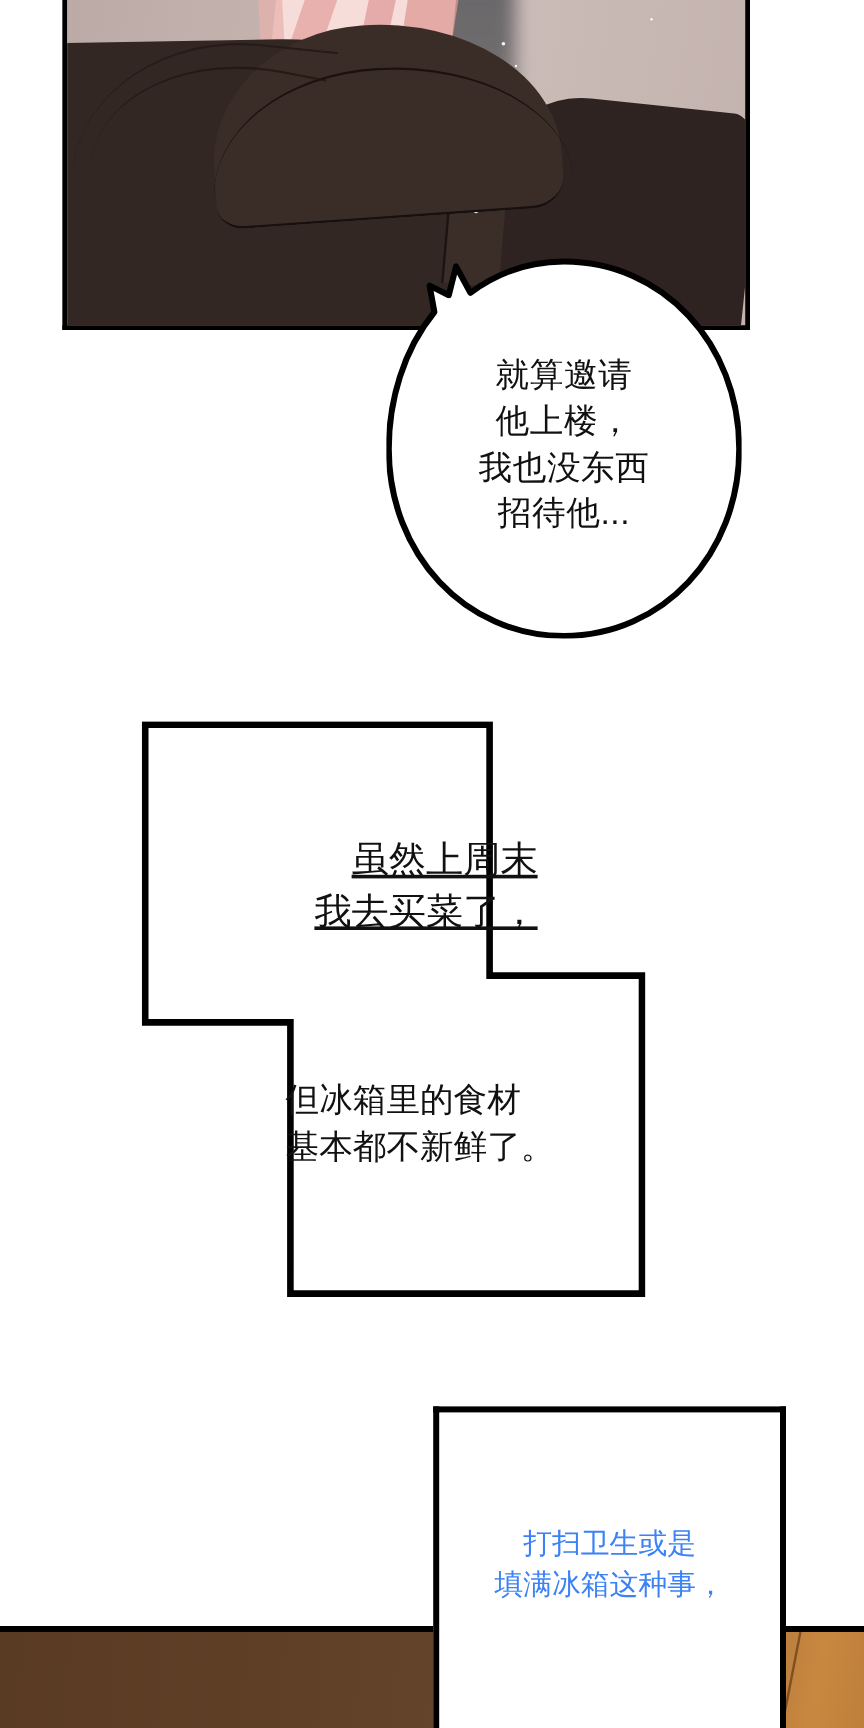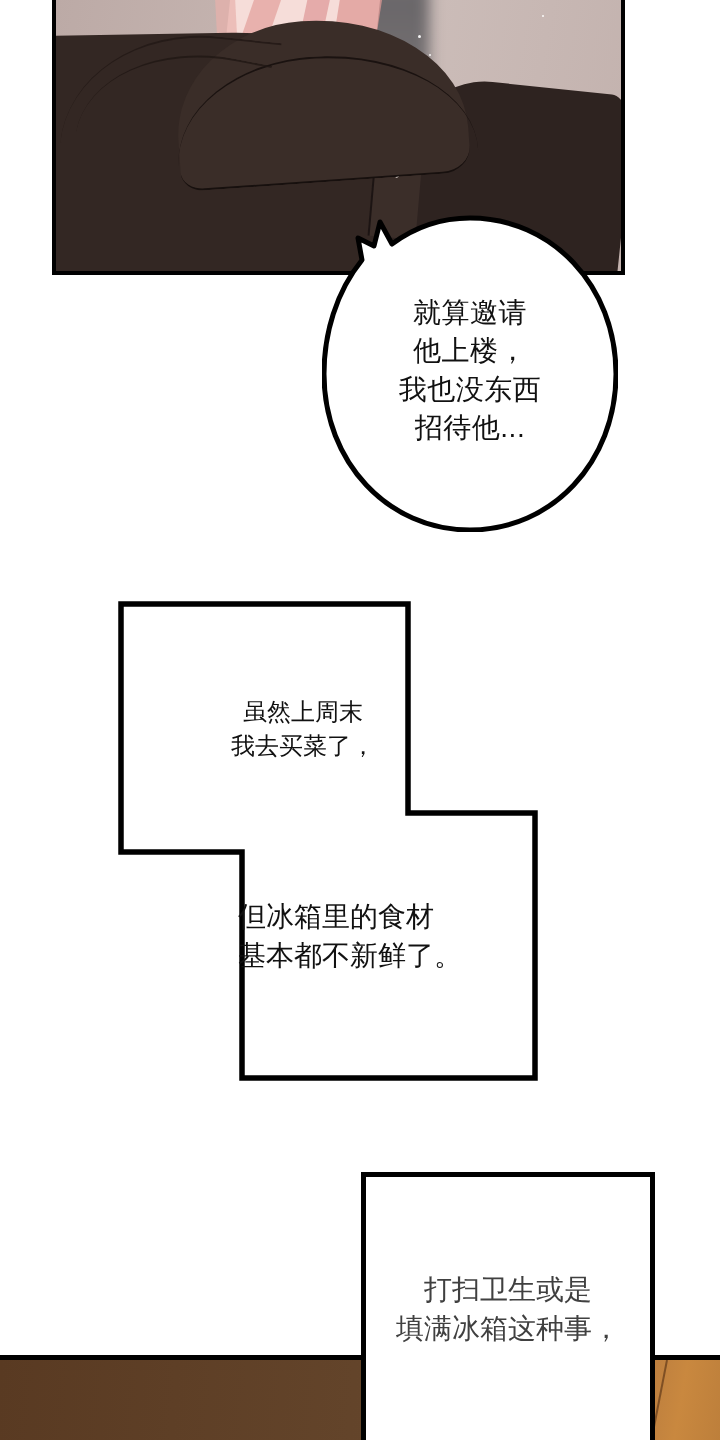--- a/index.html
+++ b/index.html
@@ -250,26 +250,27 @@
     top: 601px;
     width: 420px;
     height: 480px;
   }
   .step-box svg { display: block; width: 100%; height: 100%; }
   .step-text-a {
     position: absolute;
     left: 40px;
     top: 94px;
     width: 290px;
-    text-align: center;
-    font-size: 24px;
+    text-align: right;
+    font-size: 31px;
     line-height: 1.4;
     color: #111111;
     font-weight: 500;
     white-space: pre-line;
+    text-decoration: underline;
   }
   .step-text-b {
     position: absolute;
     left: 120px;
     top: 296px;
     width: 295px;
     font-size: 28px;
     line-height: 1.4;
     color: #111111;
     font-weight: 500;
@@ -320,23 +321,23 @@
     border: 5px solid #000000;
     border-bottom: none;
     box-sizing: border-box;
   }
   .bottom-text {
     position: absolute;
     left: 0;
     top: 93px;
     width: 100%;
     text-align: center;
-    font-size: 28px;
+    font-size: 24px;
     line-height: 1.4;
-    color: #404040;
+    color: #3b82f6;
     font-weight: 500;
     white-space: pre-line;
   }
 </style>
 </head>
 <body>
 
 <div id="stage">
 
   <div class="art-panel">

